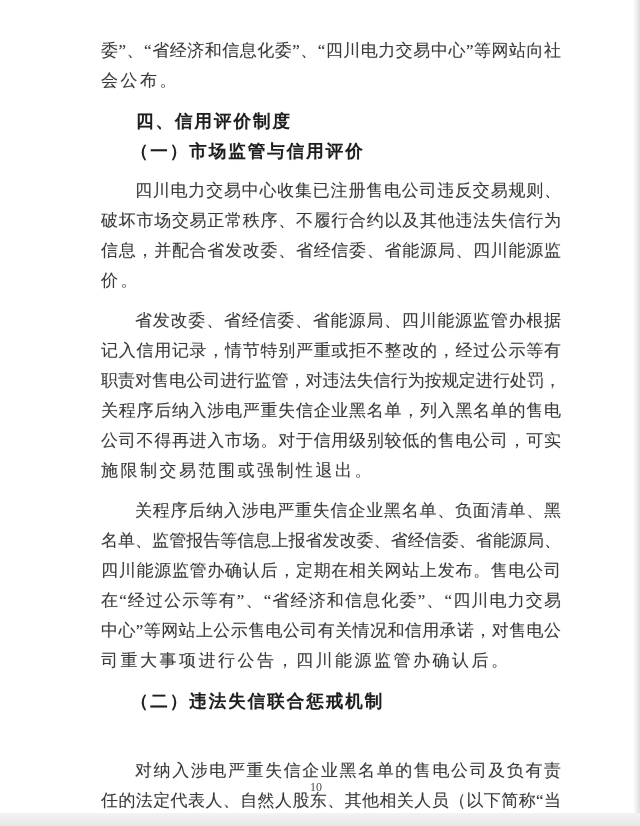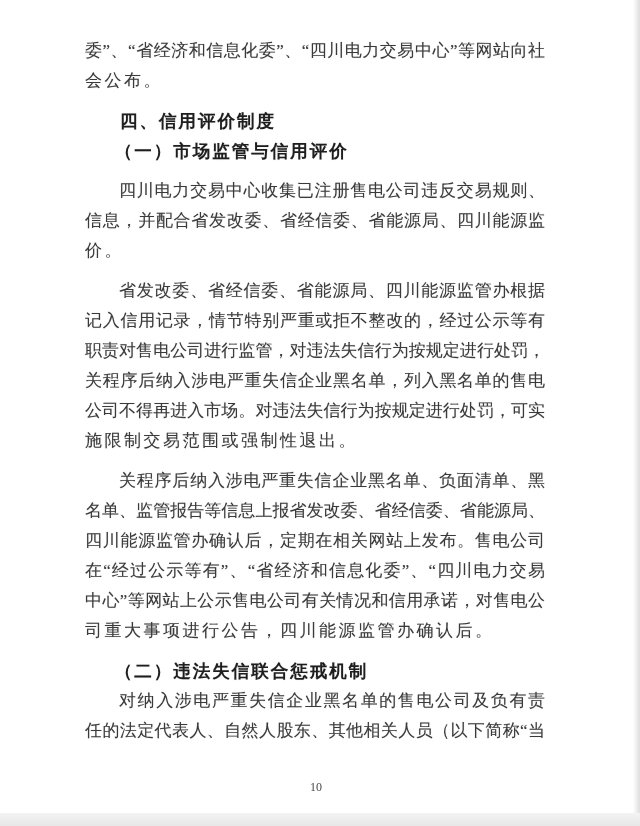--- a/index.html
+++ b/index.html
@@ -14,39 +14,39 @@
     overflow: hidden;
     font-family: "Liberation Serif", "DejaVu Serif", serif;
   }
   .doc-page {
     position: absolute;
     inset: 0;
     background: var(--page-bg, #ffffff);
   }
   .page-text {
     position: absolute;
-    left: 85px;
+    left: 101px;
     top: 36px;
     width: 460px;
     color: var(--text-color, #3a3a3a);
     font-size: 17px;
     text-shadow: 0 0 1px rgba(90, 90, 90, 0.35);
   }
   .page-text > div {
     height: 30px;
     line-height: 30px;
     overflow: hidden;
     white-space: nowrap;
   }
   .t-cont, .t-first {
     white-space: normal !important;
     text-align: justify;
     text-align-last: justify;
   }
-  .t-first { text-indent: 2em; }
+  .t-first { text-indent: 2em; margin-top: 40px; }
   .t-end { letter-spacing: 2.5px; }
   .t-h1, .t-h2 {
     font-weight: bold;
     color: var(--heading-color, #1e1e1e);
     letter-spacing: 2px;
     text-indent: 2em;
     font-size: 17.5px;
   }
   .t-h2 { text-indent: 1.7em; }
   .sp { margin-top: 10px; }
@@ -79,27 +79,28 @@
 </head>
 <body>
 
 <div class="doc-page">
   <div class="page-text">
       <div class="t-cont">委”、“省经济和信息化委”、“四川电力交易中心”等网站向社</div>
       <div class="t-end">会公布。</div>
       <div class="t-h1 sp">四、信用评价制度</div>
       <div class="t-h2">（一）市场监管与信用评价</div>
       <div class="t-first sp">四川电力交易中心收集已注册售电公司违反交易规则、</div>
+      <div class="t-cont">破坏市场交易正常秩序、不履行合约以及其他违法失信行为</div>
       <div class="t-cont">信息，并配合省发改委、省经信委、省能源局、四川能源监</div>
       <div class="t-end">价。</div>
       <div class="t-first sp">省发改委、省经信委、省能源局、四川能源监管办根据</div>
       <div class="t-cont">记入信用记录，情节特别严重或拒不整改的，经过公示等有</div>
       <div class="t-cont">职责对售电公司进行监管，对违法失信行为按规定进行处罚，</div>
       <div class="t-cont">关程序后纳入涉电严重失信企业黑名单，列入黑名单的售电</div>
-      <div class="t-cont">公司不得再进入市场。对违法失信行为按规定进行处罚，可实</div>
+      <div class="t-cont">公司不得再进入市场。对于信用级别较低的售电公司，可实</div>
       <div class="t-end">施限制交易范围或强制性退出。</div>
       <div class="t-first sp">关程序后纳入涉电严重失信企业黑名单、负面清单、黑</div>
       <div class="t-cont">名单、监管报告等信息上报省发改委、省经信委、省能源局、</div>
       <div class="t-cont">四川能源监管办确认后，定期在相关网站上发布。售电公司</div>
       <div class="t-cont">在“经过公示等有”、“省经济和信息化委”、“四川电力交易</div>
       <div class="t-cont">中心”等网站上公示售电公司有关情况和信用承诺，对售电公</div>
       <div class="t-end">司重大事项进行公告，四川能源监管办确认后。</div>
       <div class="t-h2 sp">（二）违法失信联合惩戒机制</div>
       <div class="t-first">对纳入涉电严重失信企业黑名单的售电公司及负有责</div>
       <div class="t-cont">任的法定代表人、自然人股东、其他相关人员（以下简称“当</div>

